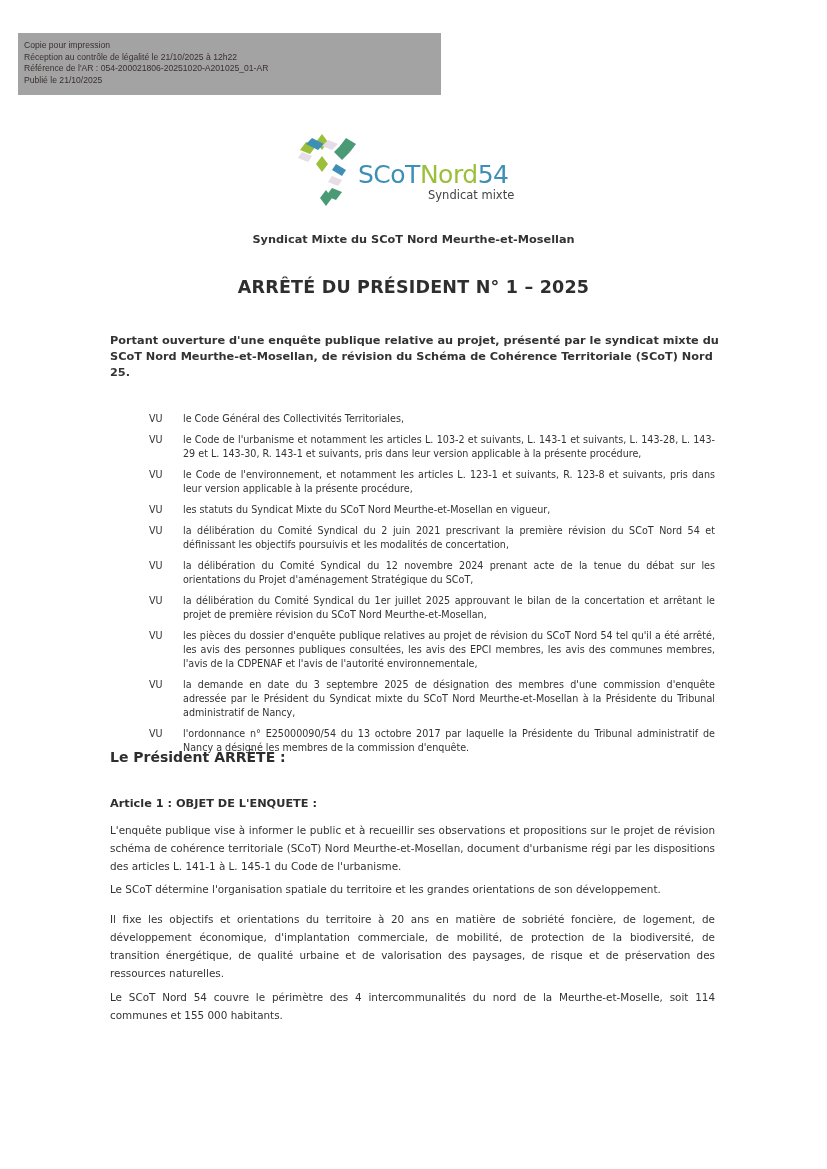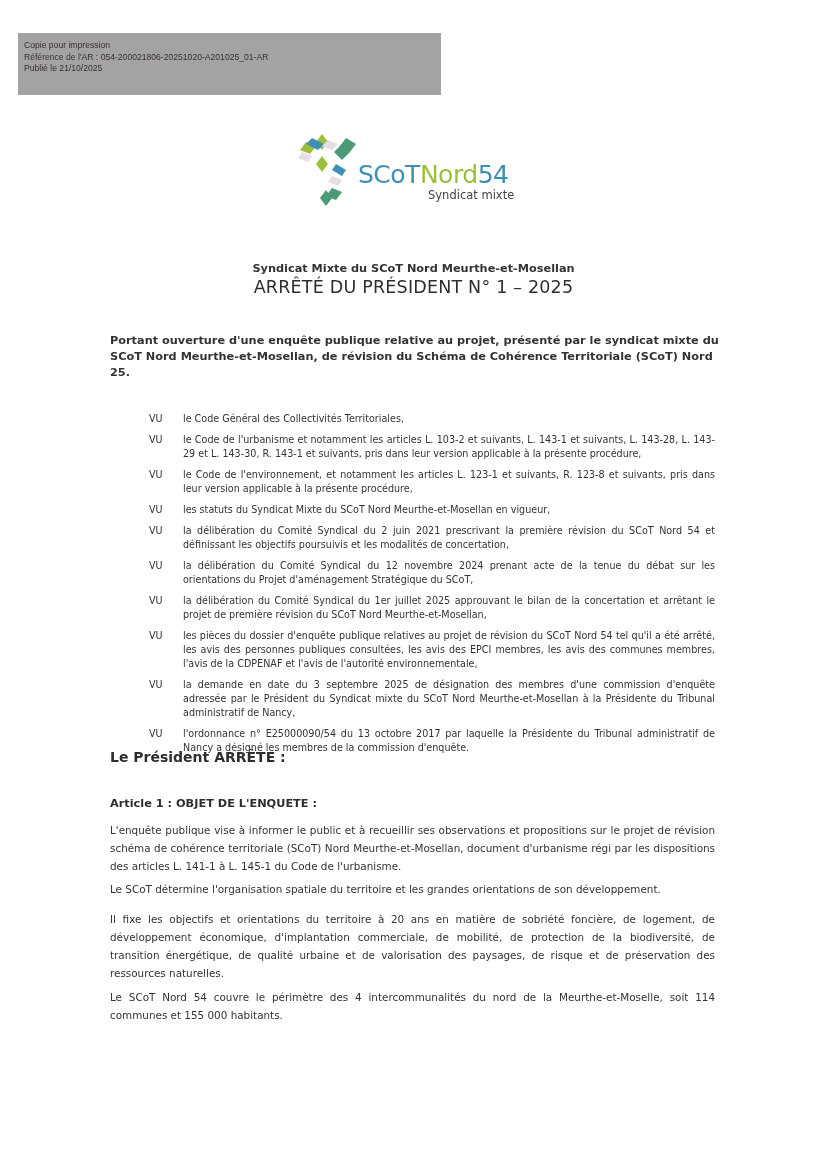--- a/index.html
+++ b/index.html
@@ -19,25 +19,25 @@
       font-size: 25px; letter-spacing: -0.5px; line-height: 26px; white-space: nowrap;
     }
     .logo-text .a { color: #3d8fb5; }
     .logo-text .b { color: #9bbf3a; }
     .logo-text .c { color: #3d8fb5; }
     .logo-sub {
       position: absolute; left: 130px; top: 58px; font-size: 11.5px; color: #444; white-space: nowrap;
     }
     .org {
       position: absolute; left: 0; width: 827px; top: 233px; text-align: center;
-      font-weight: bold; font-size: 11.3px; color: #333; margin-top: 29px;
+      font-weight: bold; font-size: 11.3px; color: #333;
     }
     .title {
       position: absolute; left: 0; width: 827px; top: 277px; text-align: center;
-      font-weight: normal; font-size: 17.5px; color: #2e2e2e; letter-spacing: 0.2px;
+      font-weight: bold; font-size: 17.5px; color: #2e2e2e; letter-spacing: 0.2px;
     }
     .subject {
       position: absolute; left: 110px; width: 610px; top: 333px;
       font-weight: bold; font-size: 11.3px; line-height: 16px; color: #333;
     }
     .vu-list { position: absolute; left: 110px; top: 412px; width: 605px; }
     .vu {
       display: flex; font-size: 9.6px; line-height: 14px; color: #333; margin-bottom: 7px;
       text-align: justify;
       margin-left: 39px;
@@ -57,20 +57,21 @@
     .p1 { top: 821px; }
     .p2 { top: 880px; }
     .p3 { top: 910px; }
     .p4 { top: 988px; }
   </style>
 </head>
 <body>
 
 <div class="stamp">
   <div>Copie pour impression</div>
+  <div>Réception au contrôle de légalité le 21/10/2025 à 12h22</div>
   <div>Référence de l'AR : 054-200021806-20251020-A201025_01-AR</div>
   <div>Publié le 21/10/2025</div>
 </div>
 
 <div class="logo">
   <svg width="70" height="80" viewBox="0 0 70 80" style="position:absolute;left:0;top:0;">
     <polygon points="24,4 30,12 24,20 18,12" fill="#9bbf3a"></polygon>
     <polygon points="8,12 18,16 12,24 2,20" fill="#9bbf3a"></polygon>
     <polygon points="14,8 26,14 20,20 8,14" fill="#3d8fb5"></polygon>
     <polygon points="30,10 40,14 34,20 24,16" fill="#e6dde6"></polygon>

